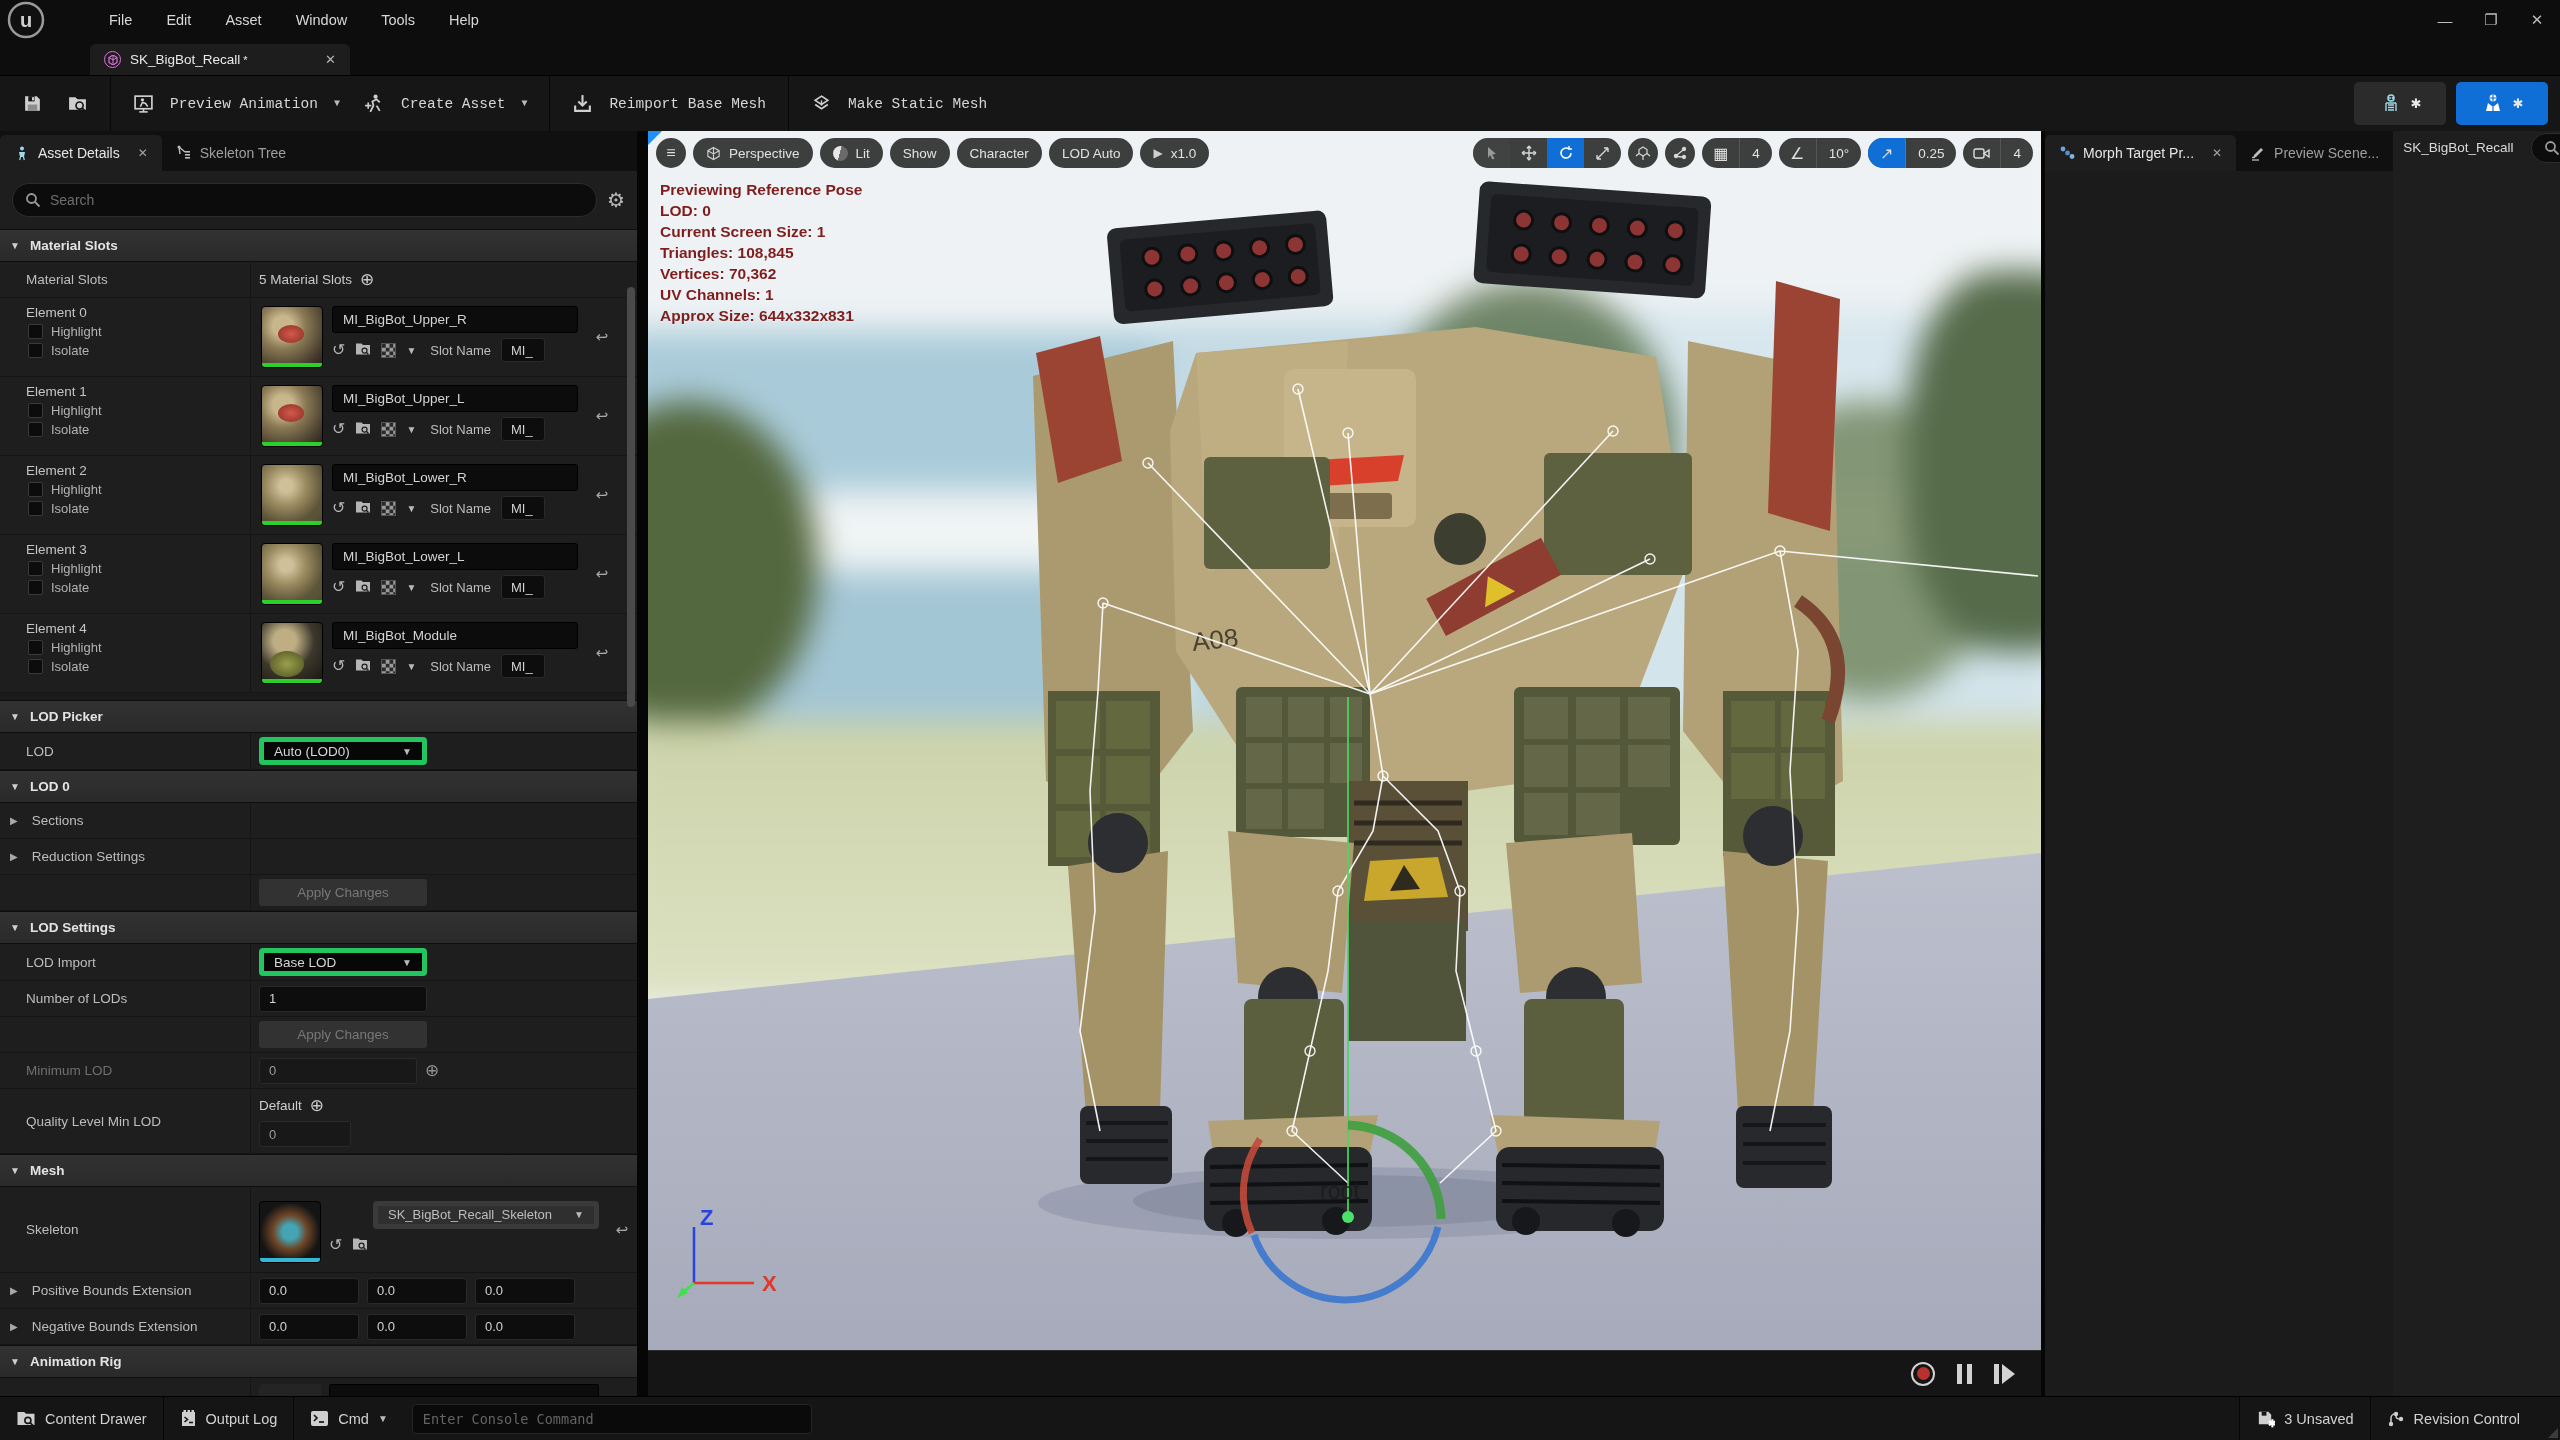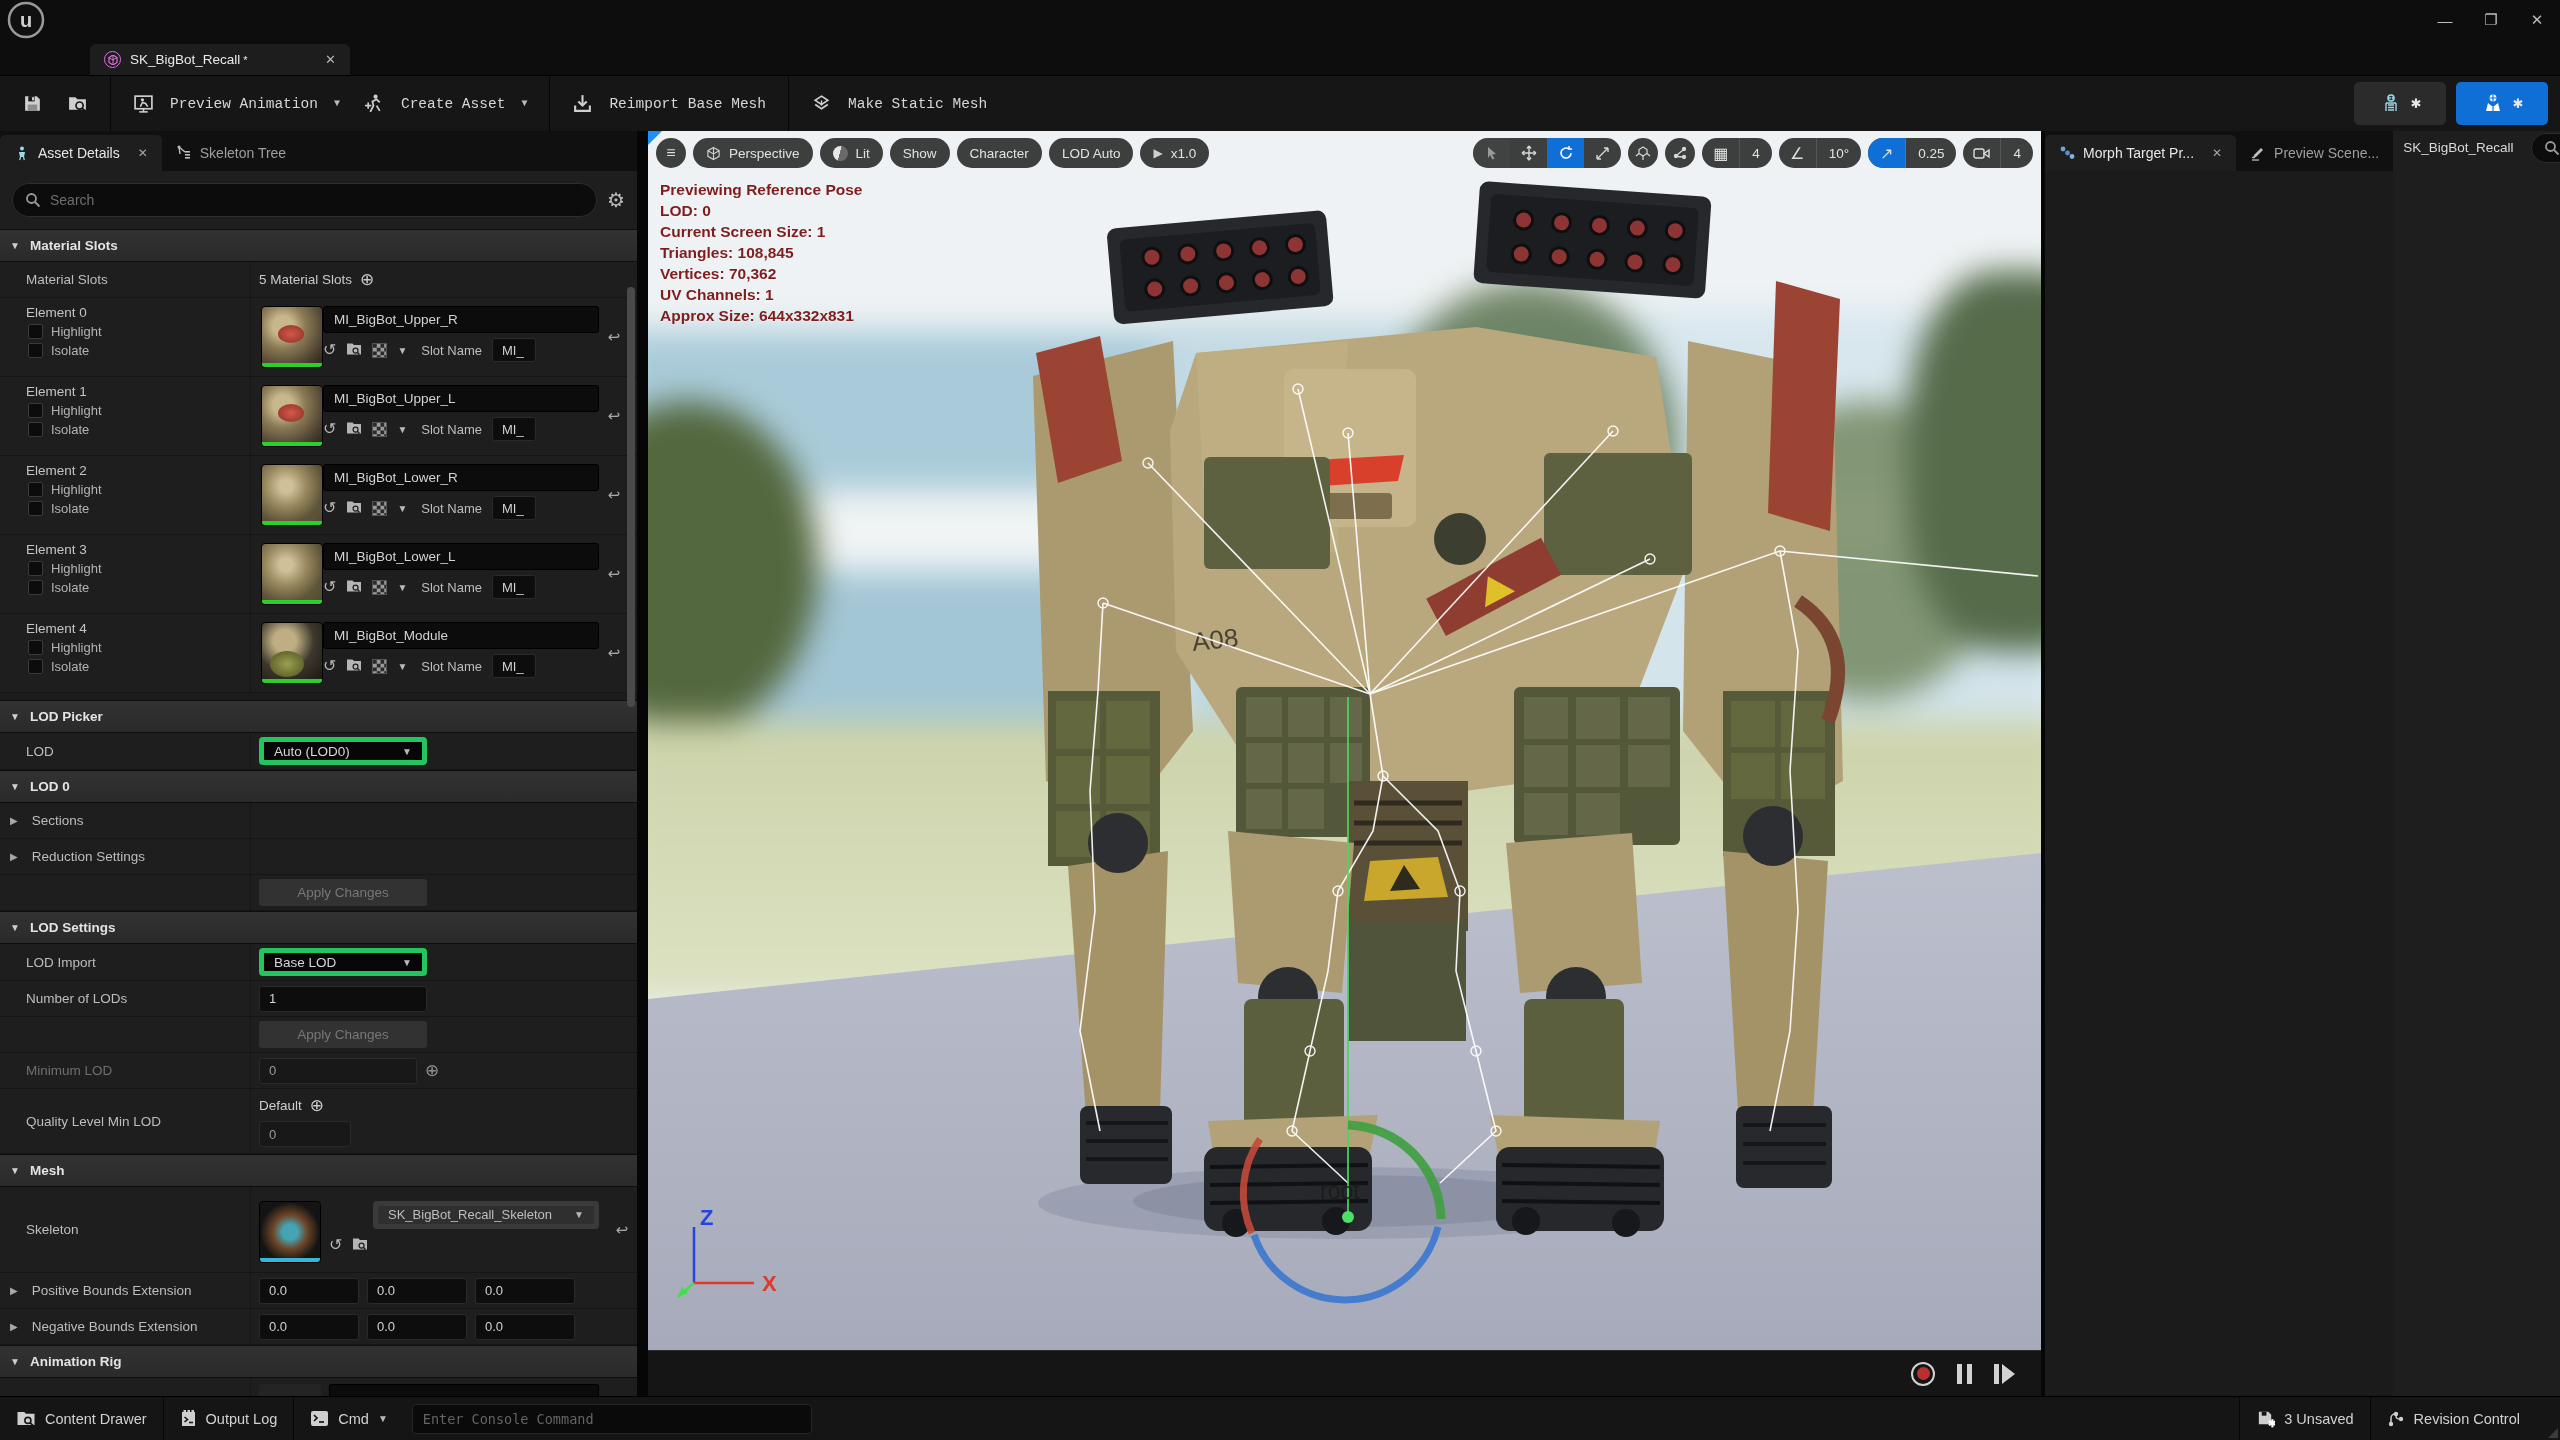--- a/index.html
+++ b/index.html
@@ -73,21 +73,21 @@
   .btn-disabled { background:#323232; color:#777; font-size:13.5px; border-radius:3px; height:27px; display:flex; align-items:center; justify-content:center; width:168px; }
   .pluscirc { color:#c9c9c9; font-size:17px; }
   .undo { color:#a9a9a9; font-size:15px; }
 
   .elemrow { display:flex; border-bottom:1px solid #151515; background:#1e1e1e; }
   .elemleft { width:251px; flex:0 0 auto; border-right:1px solid #161616; padding:7px 0 7px 26px; }
   .ename { font-size:13.5px; color:#c4c4c4; margin-bottom:4px; }
   .chkline { display:flex; align-items:center; gap:8px; margin:4px 0 0 2px; }
   .chk { width:15px; height:15px; background:#0c0c0c; border:1px solid #3a3a3a; border-radius:2px; }
   .chklbl { font-size:13px; color:#b3b3b3; }
-  .elemright { flex:1; display:flex; padding:8px 8px 8px 10px; }
+  .elemright { flex:1; display:flex; padding:8px 20px 8px 10px; gap:9px; }
   .mthumb { width:62px; height:62px; border-radius:4px; position:relative; flex:0 0 auto; border:1px solid #000; overflow:hidden; }
   .mthumb .uline { position:absolute; left:0; right:0; bottom:0; height:4px; background:#2bd12b; }
   .mthumb.skel .uline { background:#35b7d8; }
   .elemfields { flex:1; display:flex; flex-direction:column; gap:5px; min-width:0; }
   .matname { height:27px; background:#0c0c0c; border:1px solid #000; border-radius:3px; color:#d4d4d4; font-size:13.5px; display:flex; align-items:center; padding:0 10px; }
   .iconline { display:flex; align-items:center; gap:10px; }
   .mini { color:#b5b5b5; font-size:16px; line-height:1; }
   .checker { width:15px; height:15px; background:repeating-conic-gradient(#9a9a9a 0 25%, #2a2a2a 0 50%) 0 0/7.5px 7.5px; border:1px solid #555; }
   .slotlbl { font-size:13px; color:#bdbdbd; margin-left:4px; }
   .slotval { width:44px; height:24px; overflow:hidden; }
@@ -156,20 +156,28 @@
 <body>
 
 <div class="app">
 
   <div class="menubar">
     <div class="ue-logo">
       <svg viewBox="0 0 40 40">
           <circle cx="20" cy="20" r="17" fill="#101010" stroke="#9a9a9a" stroke-width="2.5"></circle>
           <text x="20" y="27" font-size="20" font-weight="bold" fill="#cfcfcf" text-anchor="middle" font-family="Liberation Serif, serif">u</text>
         </svg>
+    </div>
+    <div class="menu-items">
+      <div class="menu-item">File</div>
+      <div class="menu-item">Edit</div>
+      <div class="menu-item">Asset</div>
+      <div class="menu-item">Window</div>
+      <div class="menu-item">Tools</div>
+      <div class="menu-item">Help</div>
     </div>
     <div class="wincontrols">
       <div class="winbtn">—</div>
       <div class="winbtn">❐</div>
       <div class="winbtn">✕</div>
     </div>
   </div>
 
   <div class="tabbar">
     <div class="assettab">

